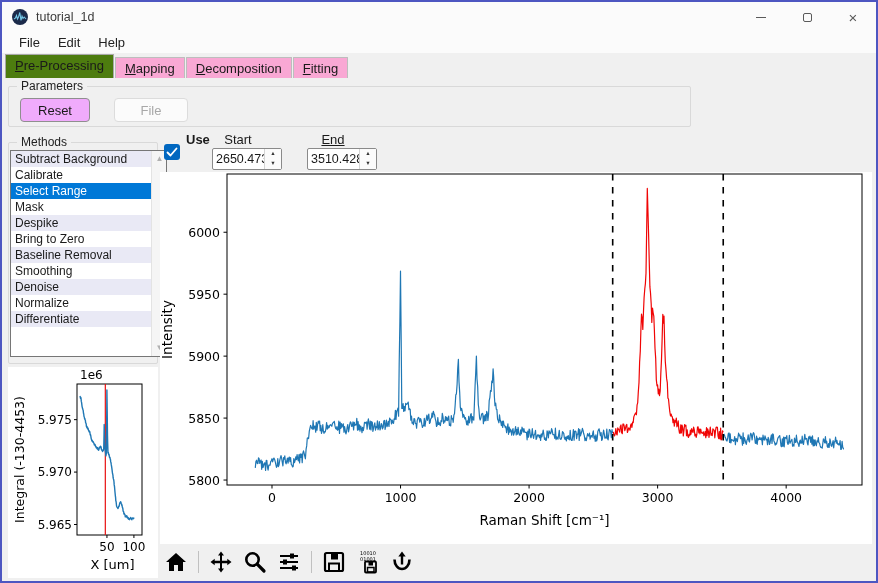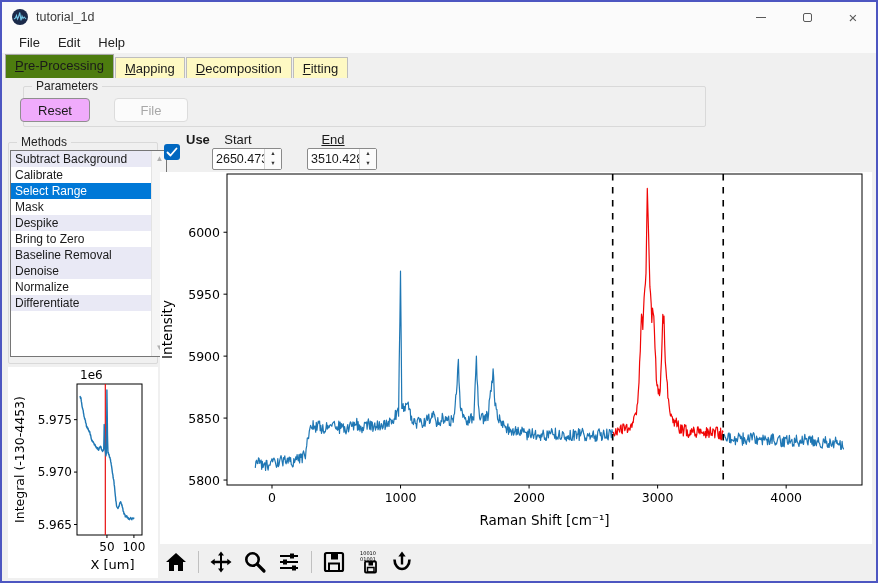--- a/index.html
+++ b/index.html
@@ -15,26 +15,26 @@
   #btn-min{right:92px}#btn-max{right:46px}#btn-close{right:0}
   #btn-min .g{width:10px;height:1px;background:#5a5a5a;}
   #btn-max .g{width:9px;height:9px;border:1px solid #5a5a5a;border-radius:2px;}
   #btn-close .g{font-size:15px;line-height:1;}
   
   #menubar{position:absolute;left:0;top:30px;width:874px;height:21px;background:#fbfbfb;display:flex;align-items:center;padding-left:8px;}
   .menu-item{font-size:13px;padding:2px 9px;color:#222;}
   
   #tabbar{position:absolute;left:3px;top:52px;height:24px;display:flex;align-items:flex-end;}
   .tab{font-size:13px;padding:3px 9px 4px 9px;border:1px solid #bdbdbd;border-bottom:none;
-       background:#fef9c3;margin-right:1px;border-radius:1px 1px 0 0;height:21px;}
+       background:#f9a8d4;margin-right:1px;border-radius:1px 1px 0 0;height:21px;}
   .tab.active{background:#4d7c0f;height:24px;border-color:#a9a9a9;}
   
   .groupbox{position:absolute;border:1px solid #d9d9d9;border-radius:2px;}
   .grouplabel{position:absolute;top:-8px;left:8px;background:#f0f0f0;padding:0 4px;font-size:12px;color:#222;}
-  #gb-params{left:21px;top:84px;width:683px;height:41px;}
+  #gb-params{left:6px;top:84px;width:683px;height:41px;}
   #gb-methods{left:6px;top:140px;width:150px;height:222px;}
   .btn{position:absolute;height:24px;font-size:13px;border:1px solid #8f8f8f;border-radius:4px;
        background:#f0abfc;display:flex;align-items:center;justify-content:center;color:#1a1a1a;}
   #btn-reset{left:18px;top:96px;width:70px;}
   #btn-apply{left:112px;top:96px;width:74px;color:#a8a8a8;border-color:#dcdcdc;background:#fbfbfb;}
   
   #methods-list{position:absolute;left:8px;top:148px;width:157px;height:207px;background:#fff;
                 border:1px solid #767676;overflow:hidden;}
   .mrow{height:16px;line-height:16px;font-size:12px;padding-left:4px;white-space:nowrap;}
   .mrow.alt{background:#e9e9f5;}
@@ -106,20 +106,21 @@
     <span class="grouplabel">Methods</span>
   </div>
   <div id="methods-list">
     <div class="mrow alt">Subtract Background</div>
       <div class="mrow">Calibrate</div>
       <div class="mrow alt sel">Select Range</div>
       <div class="mrow">Mask</div>
       <div class="mrow alt">Despike</div>
       <div class="mrow">Bring to Zero</div>
       <div class="mrow alt">Baseline Removal</div>
+      <div class="mrow">Smoothing</div>
       <div class="mrow alt">Denoise</div>
       <div class="mrow">Normalize</div>
       <div class="mrow alt">Differentiate</div>
       <div id="list-scroll">
       <div class="scr" style="top:1px">▲</div>
       <div class="scr" style="bottom:1px">▼</div>
     </div>
   </div>
 
   <div id="chk-use">

